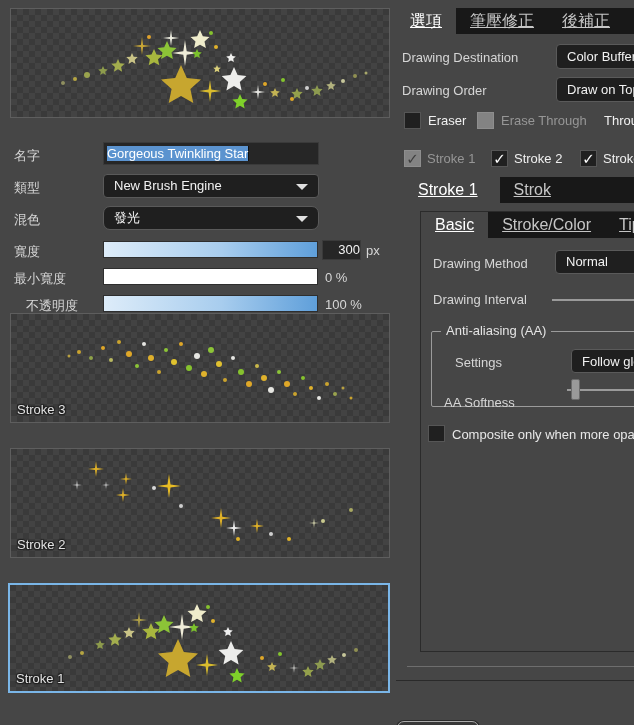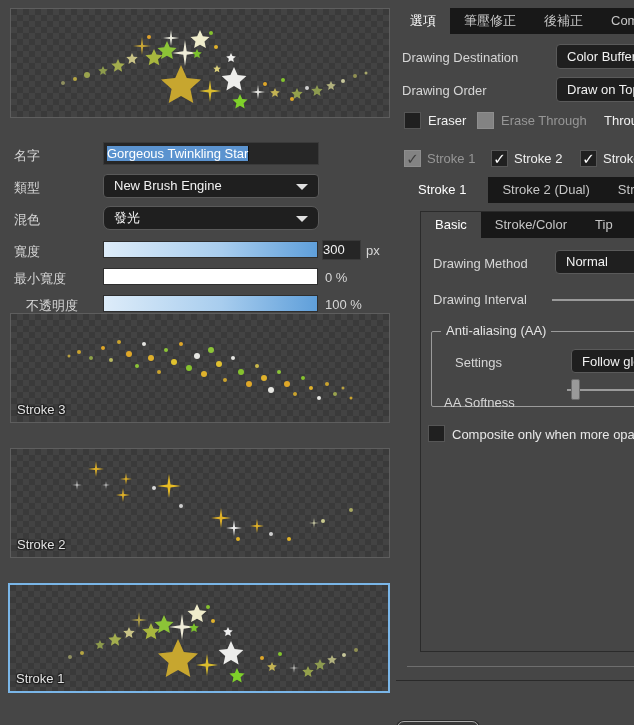--- a/index.html
+++ b/index.html
@@ -46,27 +46,27 @@
   .dd-arrow{
     position:absolute;right:10px;top:50%;margin-top:-2px;
     width:0;height:0;border-left:6px solid transparent;border-right:6px solid transparent;
     border-top:6px solid #e0e0e0;
   }
   .slider{box-sizing:border-box;border:1px solid #2e2e2e;}
   .slider.blue{background:linear-gradient(90deg,#ddecf9 0%,#a8cdee 55%,#5f9fda 100%);}
   .slider.white{background:#ffffff;}
   .valuebox{
     background:#262626;border:1px solid #3a3a3a;color:#f2f2f2;
-    font-size:13px;line-height:18px;text-align:left;box-sizing:border-box;
+    font-size:13px;line-height:18px;text-align:right;box-sizing:border-box;
   }
 
   
   .tabstrip{background:#181818;display:flex;align-items:stretch;height:26px;}
   .tab{
-    color:#c6c6c6;font-size:13px;line-height:26px;padding:0 14px;white-space:nowrap;
+    color:#c6c6c6;font-size:16px;line-height:26px;padding:0 14px;white-space:nowrap;text-decoration:underline;
   }
   .tab.selected{background:#464646;color:#ffffff;}
   .btn{
     background:#1f1f1f;border:1px solid #5a5a5a;border-radius:4px;
     color:#f2f2f2;font-size:13px;line-height:23px;padding:0 10px;box-sizing:border-box;
     white-space:nowrap;overflow:hidden;
   }
   .cb{
     width:17px;height:17px;box-sizing:border-box;
     background:#202020;border:1px solid #565656;
@@ -285,21 +285,20 @@
 
 <div class="abs cb gray checked" style="left:404px;top:150px;">✓</div>
 <div class="abs dislbl" style="left:427px;top:151px;">Stroke 1</div>
 <div class="abs cb checked" style="left:491px;top:150px;">✓</div>
 <div class="abs lbl" style="left:514px;top:151px;color:#f0f0f0;">Stroke 2</div>
 <div class="abs cb checked" style="left:580px;top:150px;">✓</div>
 <div class="abs lbl" style="left:603px;top:151px;color:#f0f0f0;">Stroke</div>
 
 <div class="abs tabstrip" style="left:396px;top:177px;width:260px;">
   <div class="tab selected" style="padding:0 22px;">Stroke 1</div>
-  <div class="tab">Stroke 2 (Dual)</div>
   <div class="tab">Strok</div>
 </div>
 
 <div class="abs contentbox" style="left:420px;top:211px;width:250px;height:441px;"></div>
 
 <div class="abs tabstrip" style="left:421px;top:212px;width:248px;">
   <div class="tab selected">Basic</div>
   <div class="tab">Stroke/Color</div>
   <div class="tab">Tip</div>
   <div class="tab">S</div>

